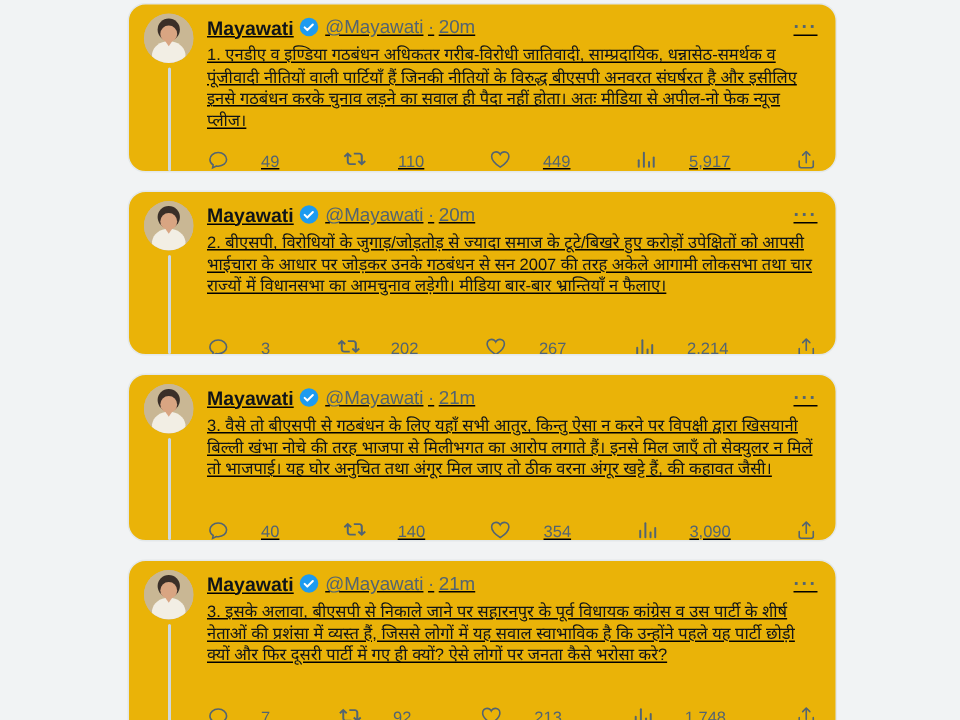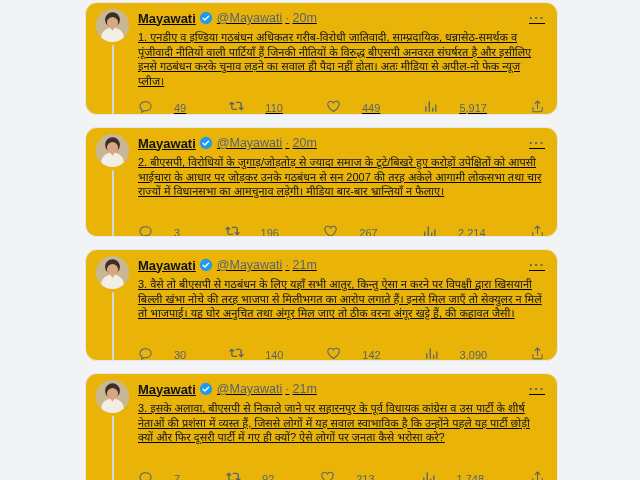--- a/index.html
+++ b/index.html
@@ -207,21 +207,21 @@
           <button class="metric">
               <svg viewBox="0 0 24 24">
                 <use href="#g-reply"></use>
               </svg>
               <span>3</span>
             </button>
           <button class="metric">
               <svg viewBox="0 0 24 24">
                 <use href="#g-retweet"></use>
               </svg>
-              <span>196</span>
+              <span>202</span>
             </button>
           <button class="metric">
               <svg viewBox="0 0 24 24">
                 <use href="#g-heart"></use>
               </svg>
               <span>267</span>
             </button>
           <button class="metric">
               <svg viewBox="0 0 24 24">
                 <use href="#g-views"></use>
@@ -258,33 +258,33 @@
           <span class="dot">·</span>
           <span class="time">21m</span>
           <button class="more">···</button>
         </div>
         <div class="text">3. वैसे तो बीएसपी से गठबंधन के लिए यहाँ सभी आतुर, किन्तु ऐसा न करने पर विपक्षी द्वारा खिसयानी बिल्ली खंभा नोचे की तरह भाजपा से मिलीभगत का आरोप लगाते हैं। इनसे मिल जाएँ तो सेक्युलर न मिलें तो भाजपाई। यह घोर अनुचित तथा अंगूर मिल जाए तो ठीक वरना अंगूर खट्टे हैं, की कहावत जैसी।</div>
         <div class="metrics">
           <button class="metric">
               <svg viewBox="0 0 24 24">
                 <use href="#g-reply"></use>
               </svg>
-              <span>30</span>
+              <span>40</span>
             </button>
           <button class="metric">
               <svg viewBox="0 0 24 24">
                 <use href="#g-retweet"></use>
               </svg>
               <span>140</span>
             </button>
           <button class="metric">
               <svg viewBox="0 0 24 24">
                 <use href="#g-heart"></use>
               </svg>
-              <span>142</span>
+              <span>354</span>
             </button>
           <button class="metric">
               <svg viewBox="0 0 24 24">
                 <use href="#g-views"></use>
               </svg>
               <span>3,090</span>
             </button>
           <button class="share">
               <svg viewBox="0 0 24 24">
                 <use href="#g-share"></use>

